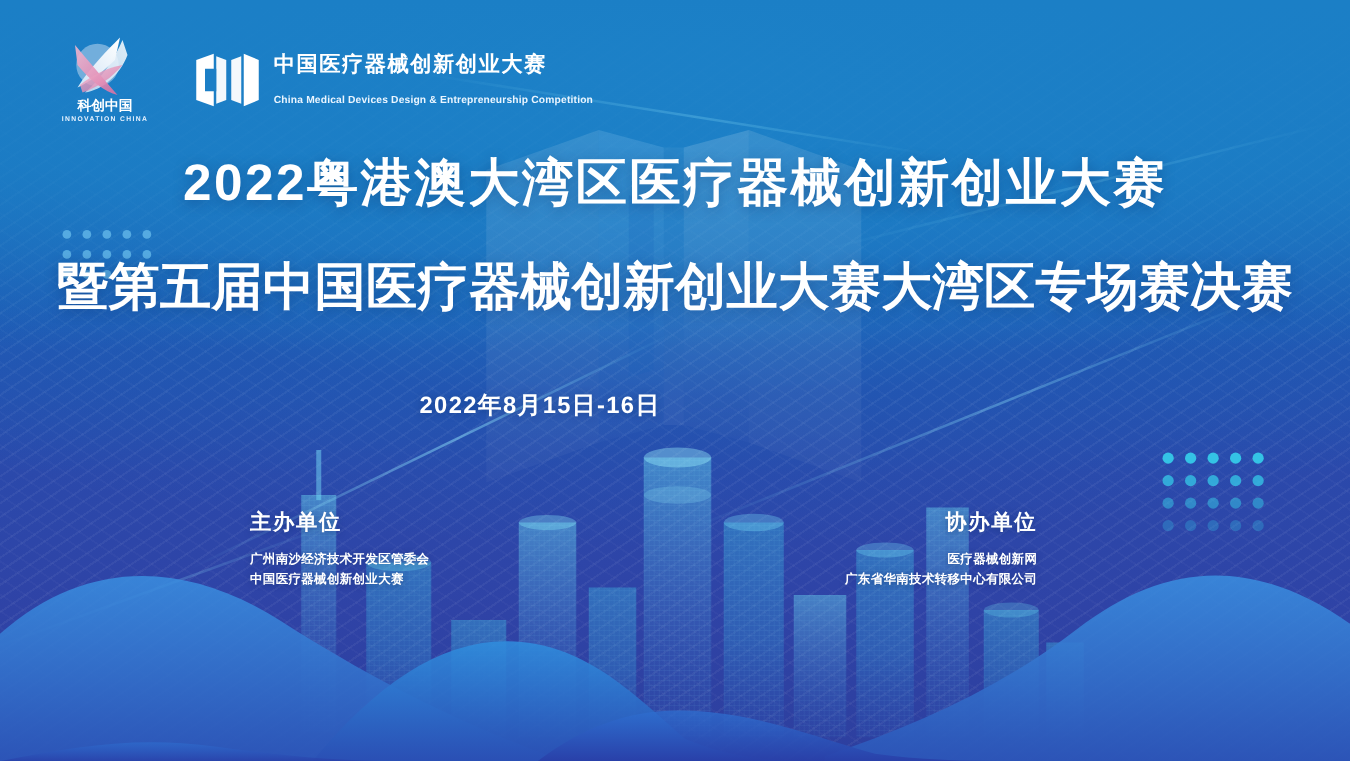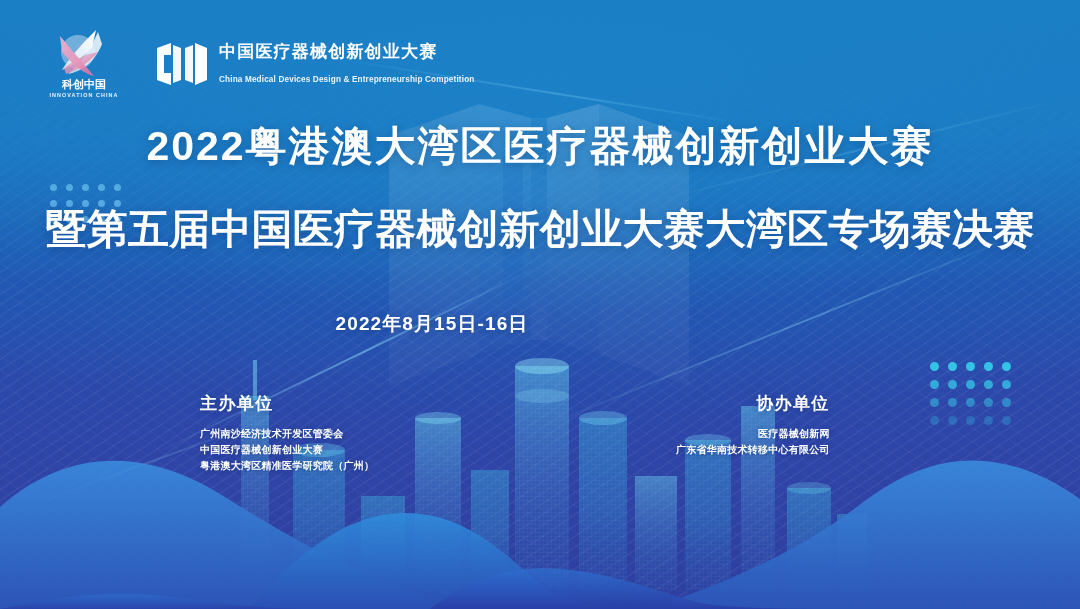--- a/index.html
+++ b/index.html
@@ -96,21 +96,21 @@
   }
   .title1{top:122px;font-size:41px;letter-spacing:2.0px;line-height:1.2;}
   .title2{top:205px;font-size:41px;letter-spacing:0.2px;line-height:1.2;}
   .date{
     position:absolute;left:0;top:311px;width:864px;text-align:center;
     color:#ffffff;font-size:19px;font-weight:bold;letter-spacing:1.1px;white-space:nowrap;
     text-shadow:0 1px 6px rgba(8,40,96,.4);
   }
 
   
-  .orgs{position:absolute;left:0;top:392px;width:989px;height:130px;}
+  .orgs{position:absolute;left:0;top:406px;width:989px;height:130px;}
   .org{position:absolute;color:#ffffff;}
   .org.host{left:200px;}
   .org.co{left:676px;text-align:right;}
   .org .head{
     font-size:17px;font-weight:bold;letter-spacing:1.4px;margin-bottom:11px;
     text-shadow:0 1px 6px rgba(8,40,96,.45);white-space:nowrap;
   }
   .org .line{
     font-size:10px;font-weight:bold;letter-spacing:.25px;line-height:1.62;
     white-space:nowrap;text-shadow:0 1px 5px rgba(8,40,96,.45);
@@ -338,21 +338,20 @@
   <div class="title1">2022粤港澳大湾区医疗器械创新创业大赛</div>
   <div class="title2">暨第五届中国医疗器械创新创业大赛大湾区专场赛决赛</div>
   <div class="date">2022年8月15日-16日</div>
 
   <div class="orgs">
 
     <div class="org host">
       <div class="head">主办单位</div>
       <div class="line">广州南沙经济技术开发区管委会</div>
       <div class="line">中国医疗器械创新创业大赛</div>
-      <div class="line">粤港澳大湾区精准医学研究院（广州）</div>
     </div>
 
     <div class="org co">
       <div class="head">协办单位</div>
       <div class="line">医疗器械创新网</div>
       <div class="line">广东省华南技术转移中心有限公司</div>
     </div>
   </div>
 
 </div>

